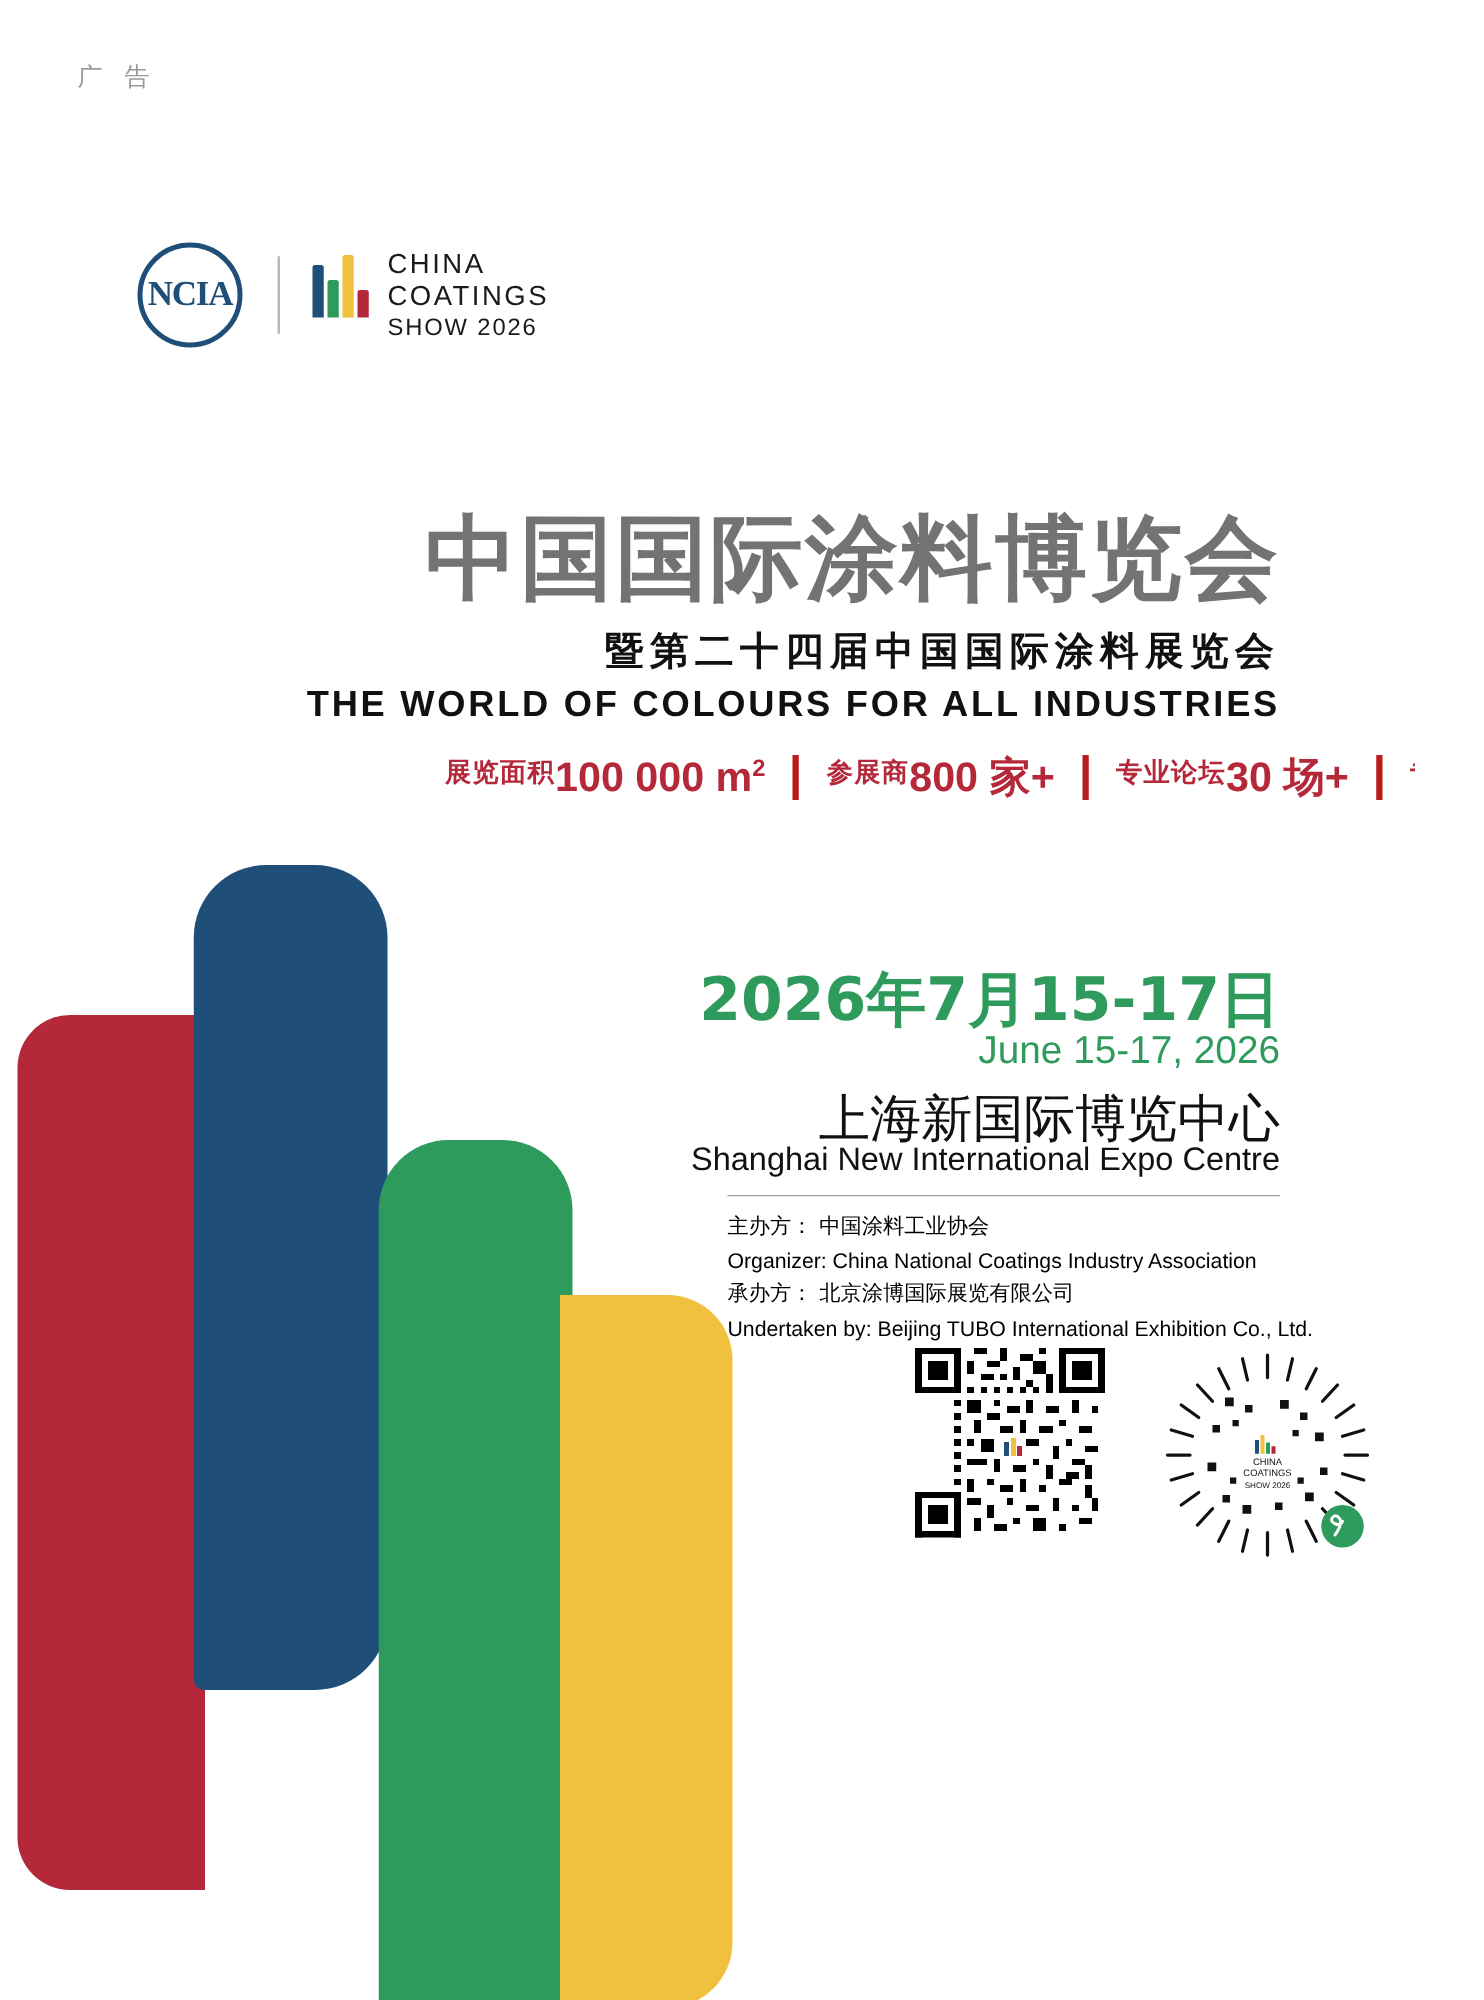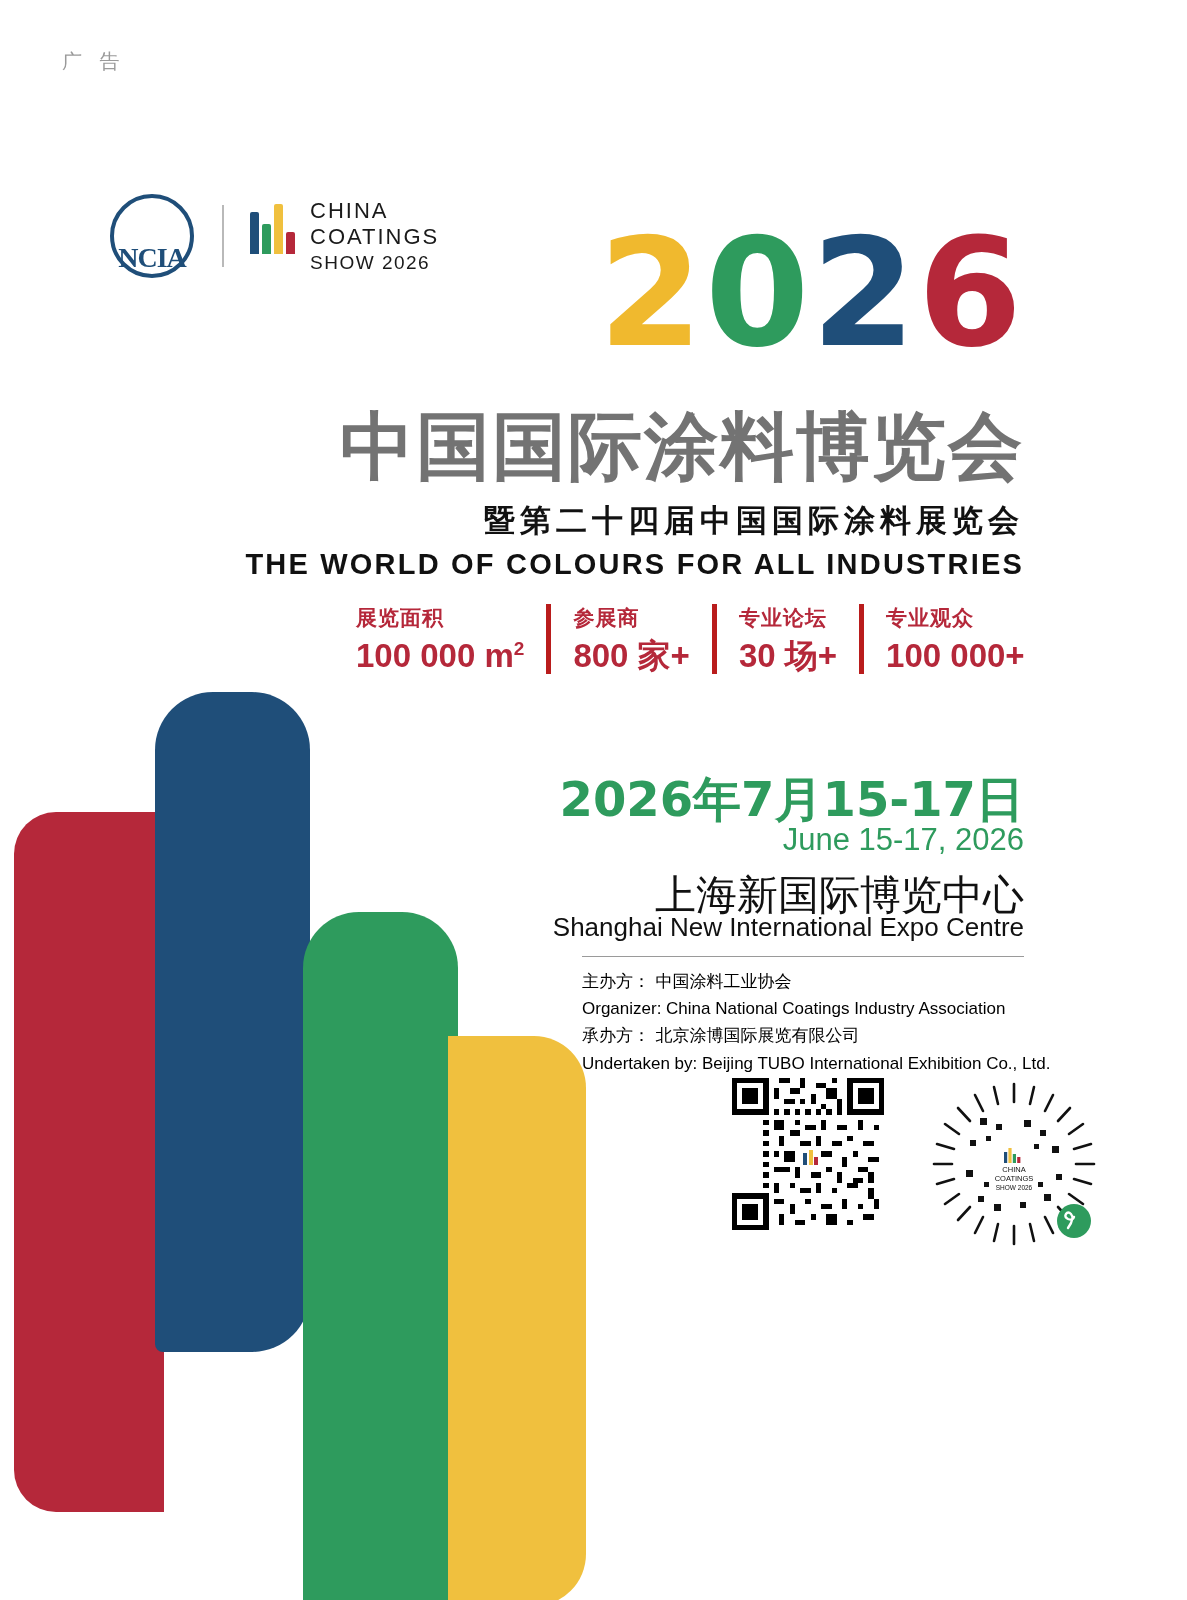--- a/index.html
+++ b/index.html
@@ -82,21 +82,21 @@
     align-items: center;
     height: 100px;
   }
   .ncia-logo {
     width: 84px;
     height: 84px;
     border-radius: 50%;
     border: 4px solid #1f4e79;
     box-sizing: border-box;
     display: flex;
-    align-items: flex-end;
+    align-items: center;
     justify-content: center;
     font-family: "Liberation Serif", "DejaVu Serif", serif;
     font-weight: bold;
     font-size: 28px;
     letter-spacing: -1px;
     color: #1f4e79;
   }
   .logo-divider {
     width: 2px;
     height: 62px;
@@ -190,21 +190,21 @@
     position: absolute;
     left: 356px;
     top: 604px;
     display: flex;
     align-items: stretch;
     color: #b5283a;
   }
   .stat {
     padding: 0 22px;
     display: flex;
-    flex-direction: column;
+    flex-direction: row;
     justify-content: center;
   }
   .stat:first-child { padding-left: 0; }
   .stat + .stat { border-left: 5px solid #b91c1c; }
   .stat-label {
     font-size: 21px;
     font-weight: bold;
     letter-spacing: 1px;
     margin-bottom: 6px;
     white-space: nowrap;
@@ -332,23 +332,20 @@
         <i class="bar-r"></i>
       </div>
       <div class="ccs-text">
         <span>CHINA</span>
         <span>COATINGS</span>
         <span class="ccs-line3">SHOW 2026</span>
       </div>
     </div>
   </div>
 
-  <div class="year">
-    <span class="y-2">2</span><span class="y-0">0</span><span class="y-2b">2</span><span class="y-6">6</span>
-  </div>
 
   <div class="title-cn">中国国际涂料博览会</div>
   <div class="subtitle-cn">暨第二十四届中国国际涂料展览会</div>
   <div class="subtitle-en">THE WORLD OF COLOURS FOR ALL INDUSTRIES</div>
 
   <div class="stats">
     <div class="stat">
       <div class="stat-label">展览面积</div>
       <div class="stat-value"><span>100 000 m</span><sup>2</sup></div>
     </div>

